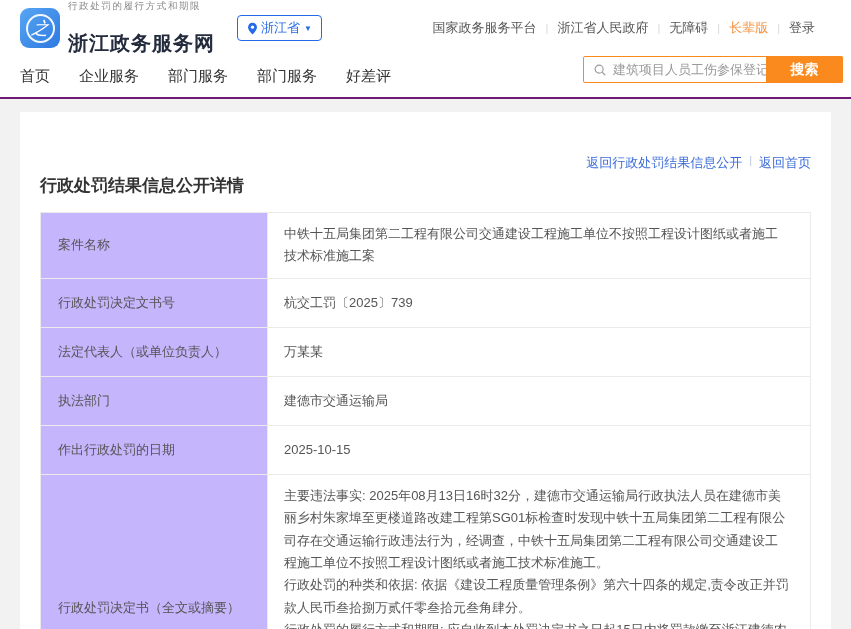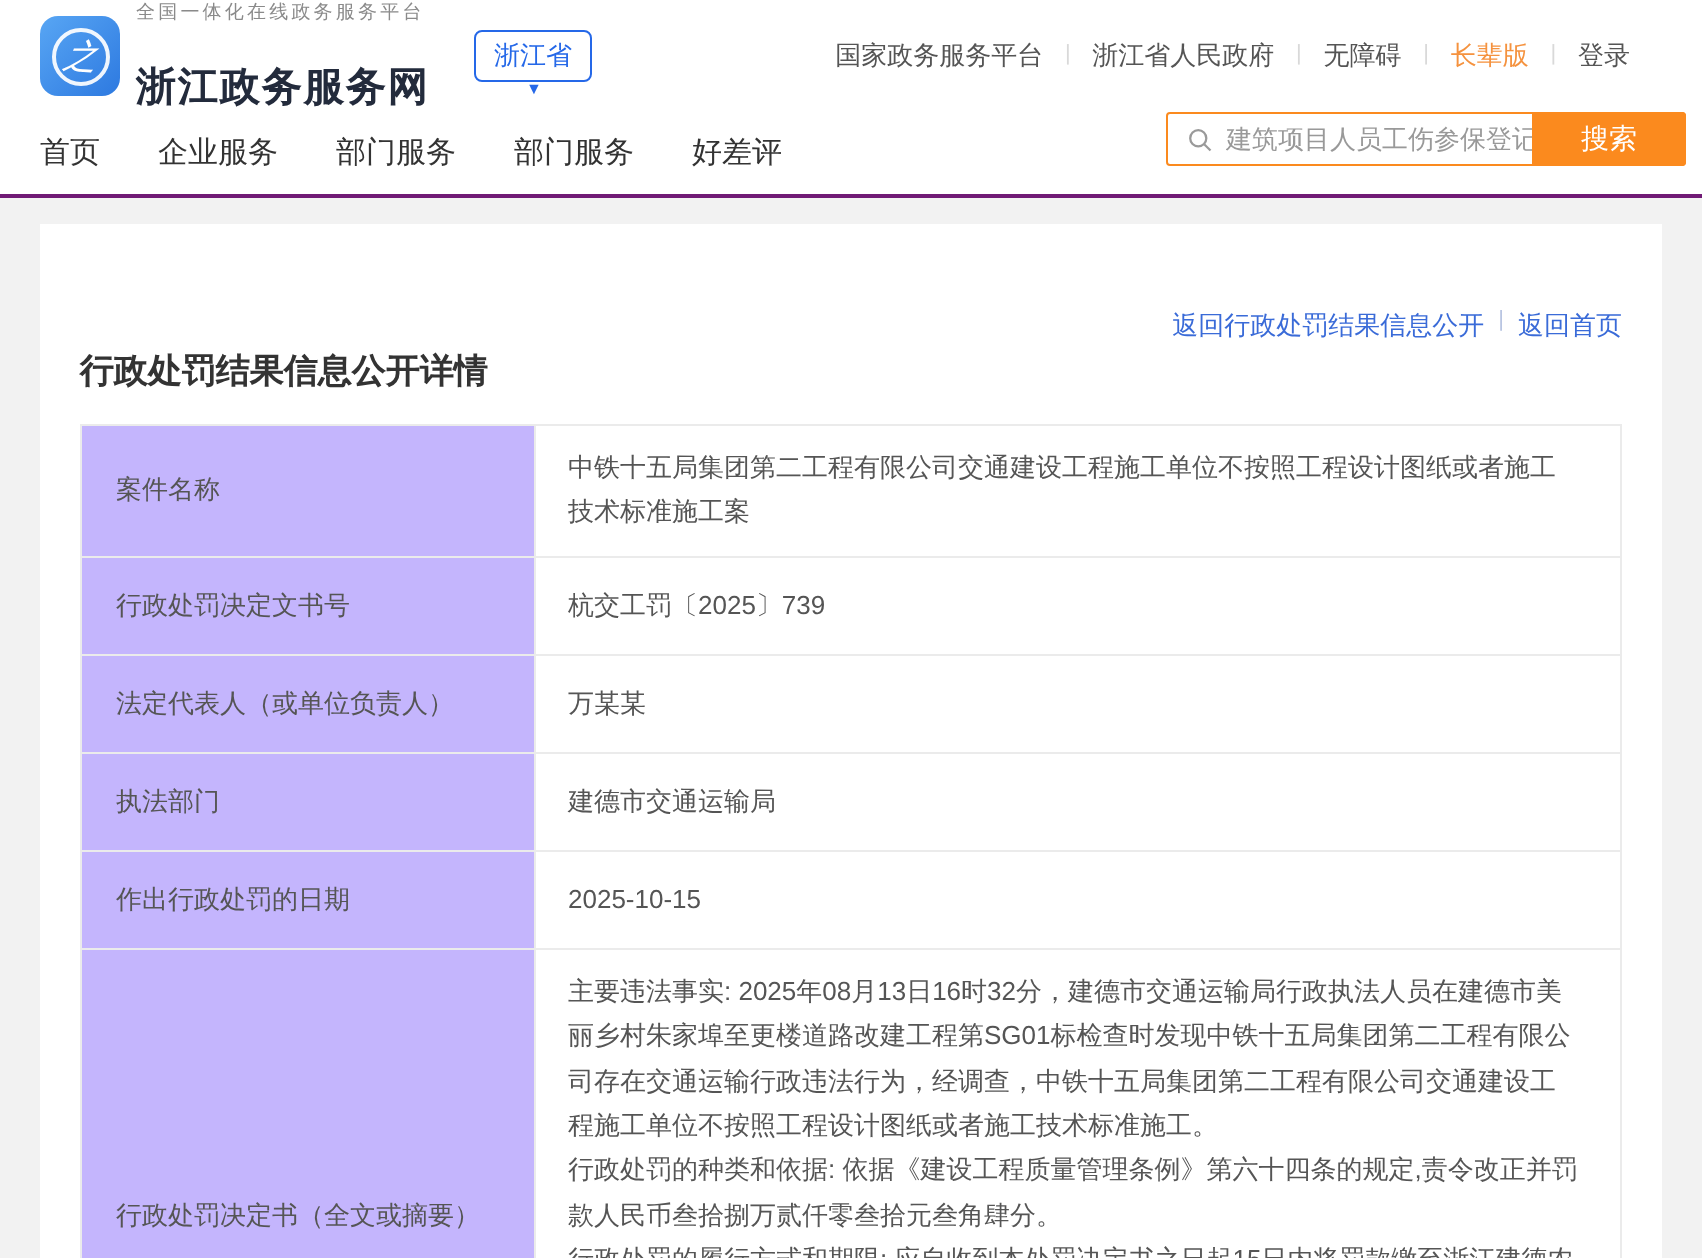--- a/index.html
+++ b/index.html
@@ -14,39 +14,39 @@
     background:linear-gradient(135deg,#58a6f4,#2d79e0);
     display:flex; align-items:center; justify-content:center; flex:0 0 auto; }
   .logo-ring { width:29px; height:29px; border:2px solid rgba(255,255,255,.92); border-radius:50%;
     display:flex; align-items:center; justify-content:center; }
   .logo-char { color:#fff; font-size:17px; font-style:italic; transform:skewX(-10deg); line-height:1; }
   .logo-text { margin-left:8px; }
   .tagline { font-size:9.5px; color:#8a8a8a; letter-spacing:1.6px; }
   .site-name { font-size:20px; font-weight:bold; color:#232b3c; letter-spacing:1px; margin-top:17px; }
   .region-btn { margin-left:22px; height:26px; padding:0 9px; background:#fff;
     border:1px solid #2568e8; border-radius:4px; color:#2568e8; font-size:13px;
-    display:flex; align-items:center; gap:3px; cursor:pointer;flex-direction:column; }
+    display:flex; align-items:center; gap:3px; cursor:pointer; }
   .region-caret { font-size:8px; color:#2568e8; margin-left:1px; }
-  .header-links { display:flex; align-items:center; font-size:13px; color:#555; gap:9px;font-family:Liberation Mono, monospace; }
+  .header-links { display:flex; align-items:center; font-size:13px; color:#555; gap:9px; }
   .header-links a { color:#555; text-decoration:none; cursor:pointer; }
   .header-links a.elder { color:#f5923e; }
   .hl-divider { color:#d9d9d9; font-size:11px; }
 
   
   .main-nav { height:43px; background:#fff; display:flex; align-items:center;
     padding:0 8px 0 20px; border-bottom:2px solid #701a75; position:relative; }
   .nav-item { font-size:15px; color:#333; text-decoration:none; margin-right:29px; cursor:pointer; }
   .search-box { position:absolute; right:8px; top:0; width:260px; height:27px;
     border:1px solid #fb8a1e; border-radius:2px; background:#fff; display:flex; align-items:center; }
   .search-icon { margin:0 6px 0 9px; display:flex; align-items:center; }
   .search-box input { flex:1; border:none; outline:none; font-size:13px; color:#555; min-width:0;
     font-family:"Liberation Sans","DejaVu Sans",sans-serif; }
   .search-box input::placeholder { color:#999; }
   .search-btn { width:77px; height:27px; margin:-1px -1px -1px 0; border:none; background:#fb8a1e;
-    color:#fff; font-size:14px; font-weight:normal; cursor:pointer; border-radius:0 2px 2px 0;
+    color:#fff; font-size:14px; font-weight:bold; cursor:pointer; border-radius:0 2px 2px 0;
     font-family:"Liberation Sans","DejaVu Sans",sans-serif; }
 
   
   .content-area { padding:13px 20px 0; }
   .card { background:#fff; min-height:520px; }
   .card-head { display:flex; align-items:center; justify-content:space-between;
     padding:17px 20px 15px; }
   .page-title { font-size:17px; font-weight:bold; color:#333;margin-top:45px; }
   .back-links { font-size:13px; display:flex; align-items:flex-start; gap:7px; }
   .back-links a { color:#3a6bd8; text-decoration:none; cursor:pointer; }
@@ -66,21 +66,21 @@
 <body>
 
 <header class="top-header">
   <div class="header-left">
     <div class="logo-badge">
       <div class="logo-ring">
         <span class="logo-char">之</span>
       </div>
     </div>
     <div class="logo-text">
-      <div class="tagline">全国一体化在线政务服务平台</div>
+      <div class="tagline">行政处罚的履行方式和期限</div>
       <div class="site-name">浙江政务服务网</div>
     </div>
     <button class="region-btn">
       <svg width="11" height="13" viewBox="0 0 12 14">
         <path d="M6 0.8 C3.2 0.8 1.2 3 1.2 5.7 c0 3.6 4.8 7.7 4.8 7.7 s4.8-4.1 4.8-7.7 C10.8 3 8.8 0.8 6 0.8 z" fill="#2568e8"></path>
         <circle cx="6" cy="5.6" r="1.8" fill="#fff"></circle>
       </svg>
       <span>浙江省</span>
       <span class="region-caret">▼</span>
     </button>

